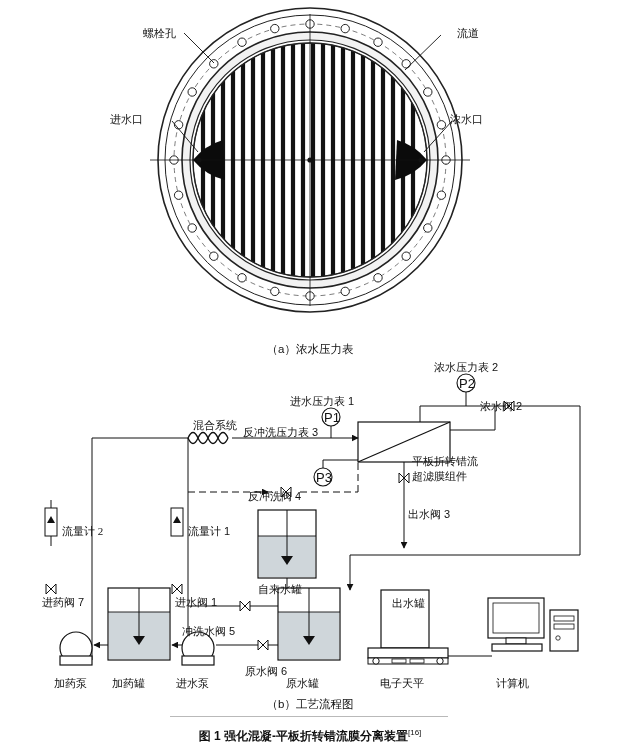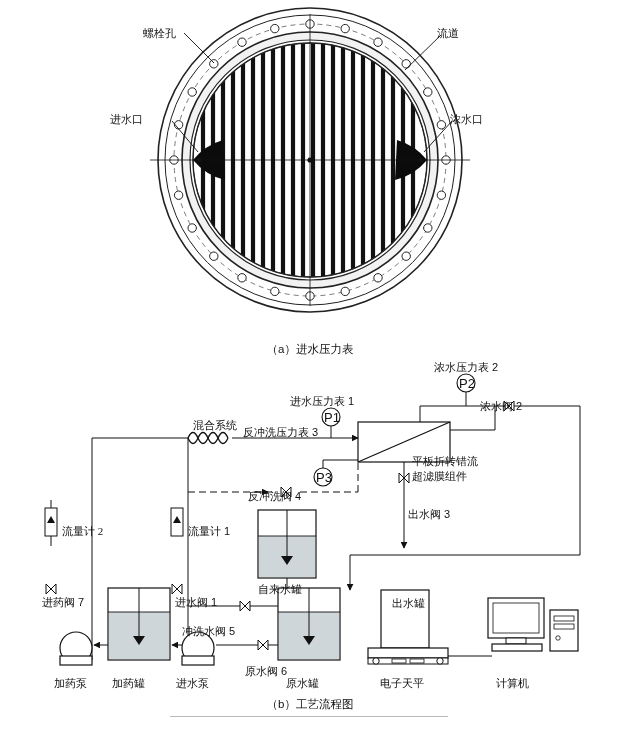--- a/index.html
+++ b/index.html
@@ -169,25 +169,25 @@
 
         <line x1="441" y1="35" x2="405" y2="70"></line>
 
         <line x1="172" y1="121" x2="198" y2="152"></line>
 
         <line x1="452" y1="121" x2="424" y2="152"></line>
       </g>
     </svg>
 
     <div class="lbl" style="left:143px; top:27px;">螺栓孔</div>
-    <div class="lbl" style="left:437px; top:27px;">流道</div>
+    <div class="lbl" style="left:457px; top:27px;">流道</div>
     <div class="lbl" style="left:110px; top:113px;">进水口</div>
     <div class="lbl" style="left:450px; top:113px;">浓水口</div>
 
-    <div class="caption-a" style="top:342px;">（a）进水压力表</div>
+    <div class="caption-a" style="top:342px;">（a）浓水压力表</div>
 
     <svg class="diagram" style="top:360px;" width="620" height="340" viewBox="0 0 620 340">
       <defs>
         <marker id="arr" viewBox="0 0 10 10" refX="9" refY="5" markerWidth="7" markerHeight="7" orient="auto">
           <path d="M 0 0 L 10 5 L 0 10 z" fill="#111"></path>
         </marker>
       </defs>
 
       <rect x="358" y="62" width="92" height="40" fill="#ffffff" stroke="#111" stroke-width="1.2"></rect>
       <line x1="358" y1="102" x2="450" y2="62" stroke="#111" stroke-width="1.2"></line>
@@ -365,14 +365,17 @@
     <div class="lbl" style="left:176px; top:677px;">进水泵</div>
     <div class="lbl" style="left:286px; top:677px;">原水罐</div>
     <div class="lbl" style="left:380px; top:677px;">电子天平</div>
     <div class="lbl" style="left:496px; top:677px;">计算机</div>
 
     <div class="caption-b" style="top:697px;">（b）工艺流程图</div>
   </div>
 
   <div class="divider"></div>
 
+  <div class="fig-caption">
+    <b>图 1</b><b>&nbsp;</b><b>强化混凝-平板折转错流膜分离装置</b><span class="sup">[16]</span>
+  </div>
 
 </div>
 
 </body></html>

